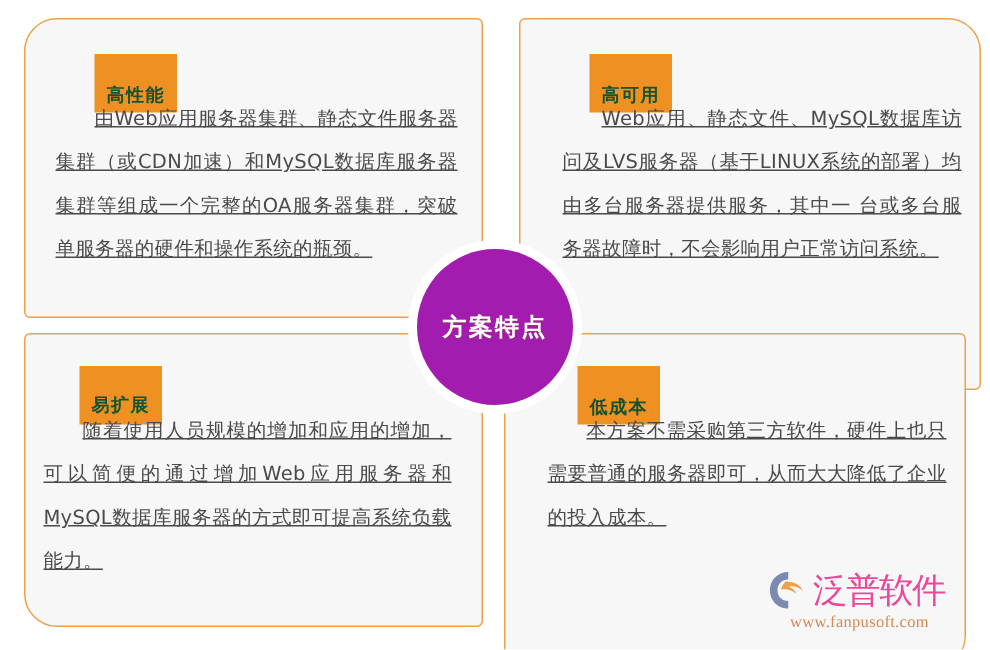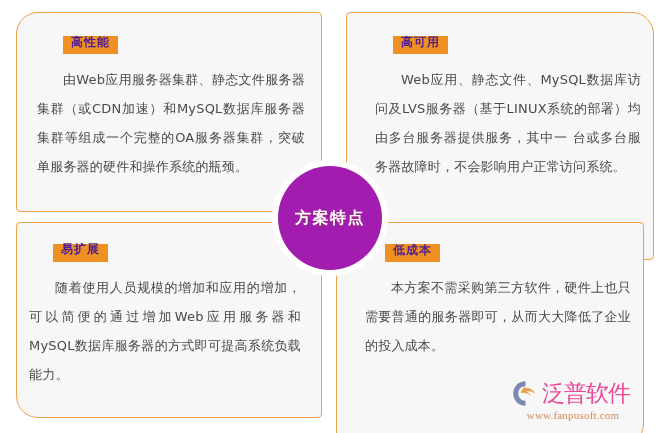--- a/index.html
+++ b/index.html
@@ -43,43 +43,44 @@
   .panel-br {
     left: 336px; top: 222px;
     width: 308px; height: 224px;
     border-radius: 4px 4px 22px 4px;
   }
 
   
   .tag {
     position: absolute;
     background: #ef9022;
-    color: #4c1d95;
+    color: #14532d;
     font-weight: bold;
     font-size: 12px;
     line-height: 1;
-    padding: 0 8px 6px 8px;
+    padding: 21px 8px 6px 8px;
     letter-spacing: 1px;
     white-space: nowrap;
   }
   .panel-tl .tag { left: 46px; top: 23px; }
   .panel-tr .tag { left: 46px; top: 23px; }
   .panel-bl .tag { left: 36px; top: 21px; font-family: Liberation Mono, monospace; }
   .panel-br .tag { left: 48px; top: 21px; }
 
   
   .ptext {
     position: absolute;
     color: #4a4a4a;
     font-size: 13px;
     line-height: 29px;
     text-indent: 26px;
     letter-spacing: 0.2px;
     text-align: justify;
     text-justify: inter-ideograph;
+    text-decoration: underline;
   }
   .panel-tl .ptext { left: 20px; top: 52px; width: 268px; }
   .panel-tr .ptext { left: 28px; top: 52px; width: 266px; }
   .panel-bl .ptext { left: 12px; top: 50px; width: 272px; }
   .panel-br .ptext { left: 28px; top: 50px; width: 266px; }
 
   
   .hub-ring {
     position: absolute;
     left: 272px; top: 160px;

